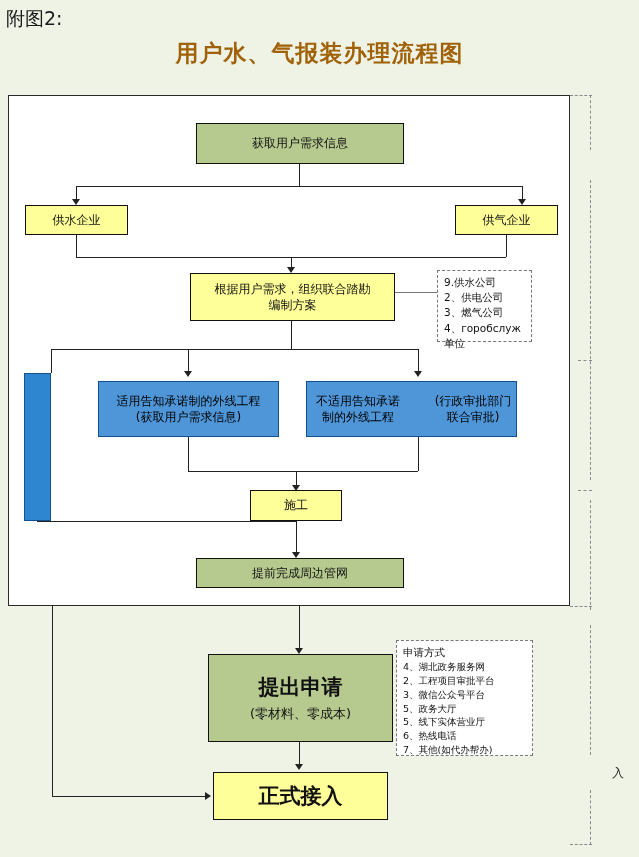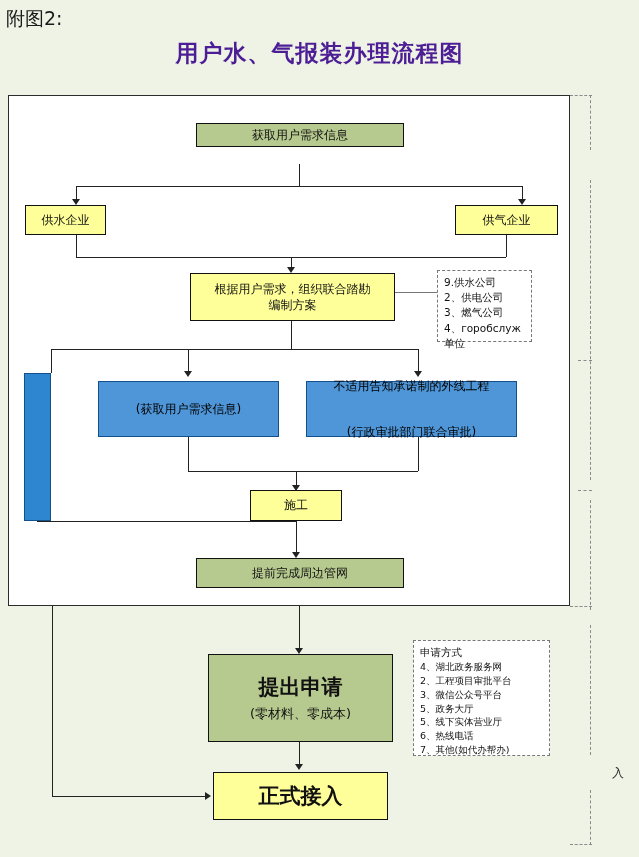--- a/index.html
+++ b/index.html
@@ -15,21 +15,21 @@
     background:#eef3e6;
   }
   .abs{position:absolute;box-sizing:border-box;}
   .ctr{display:flex;align-items:center;justify-content:center;text-align:center;}
 
   #attach-label{
     left:6px;top:6px;font-size:19px;color:#1a1a1a;
   }
   #title{
     left:0;top:38px;width:639px;text-align:center;
-    font-size:23px;font-weight:bold;color:#4c1d95;
+    font-size:23px;font-weight:bold;color:#a16207;
     letter-spacing:1px;
   }
   
   #frame{
     left:8px;top:95px;width:562px;height:511px;
     border:1px solid #2b2b2b;background:#ffffff;
   }
 
   
   .box{
@@ -76,30 +76,30 @@
 </head>
 <body>
 
 <div id="sheet"></div>
 
 <div class="abs" id="attach-label">附图2:</div>
 <div class="abs" id="title">用户水、气报装办理流程图</div>
 
 <div class="abs" id="frame"></div>
 
-<div class="abs box green ctr" style="left:196px;top:123px;width:208px;height:24px;">获取用户需求信息</div>
+<div class="abs box green ctr" style="left:196px;top:123px;width:208px;height:41px;">获取用户需求信息</div>
 
 <div class="ln lnv abs" style="left:299px;top:164px;height:22px;"></div>
 <div class="ln lnh abs" style="left:76px;top:186px;width:447px;"></div>
 <div class="ln lnv abs" style="left:76px;top:186px;height:15px;"></div>
 <div class="ln lnv abs" style="left:522px;top:186px;height:15px;"></div>
 <div class="arrow-d abs" style="left:72px;top:199px;"></div>
 <div class="arrow-d abs" style="left:518px;top:199px;"></div>
 
-<div class="abs box yellow ctr" style="left:25px;top:205px;width:81px;height:30px;">供水企业</div>
+<div class="abs box yellow ctr" style="left:25px;top:205px;width:103px;height:30px;">供水企业</div>
 <div class="abs box yellow ctr" style="left:455px;top:205px;width:103px;height:30px;">供气企业</div>
 
 <div class="ln lnv abs" style="left:76px;top:235px;height:22px;"></div>
 <div class="ln lnv abs" style="left:506px;top:235px;height:22px;"></div>
 <div class="ln lnh abs" style="left:76px;top:257px;width:430px;"></div>
 <div class="ln lnv abs" style="left:291px;top:257px;height:12px;"></div>
 <div class="arrow-d abs" style="left:287px;top:267px;"></div>
 
 <div class="abs box yellow ctr" style="left:190px;top:273px;width:205px;height:48px;flex-direction:column;">
   <span>根据用户需求，组织联合踏勘</span>
@@ -115,23 +115,24 @@
 <div class="ln lnh abs" style="left:395px;top:292px;width:42px;background:#777;"></div>
 
 <div class="ln lnv abs" style="left:291px;top:321px;height:28px;"></div>
 <div class="ln lnh abs" style="left:188px;top:349px;width:230px;"></div>
 <div class="ln lnv abs" style="left:188px;top:349px;height:24px;"></div>
 <div class="ln lnv abs" style="left:418px;top:349px;height:24px;"></div>
 <div class="arrow-d abs" style="left:184px;top:371px;"></div>
 <div class="arrow-d abs" style="left:414px;top:371px;"></div>
 
 <div class="abs box blue ctr" style="left:98px;top:381px;width:181px;height:56px;flex-direction:column;">
+  <span>适用告知承诺制的外线工程</span>
   <span>(获取用户需求信息)</span>
 </div>
-<div class="abs box blue ctr" style="left:306px;top:381px;width:211px;height:56px;flex-direction:column;gap:29px;">
+<div class="abs box blue ctr" style="left:306px;top:381px;width:211px;height:56px;gap:29px;">
   <span>不适用告知承诺制的外线工程</span>
   <span>(行政审批部门联合审批)</span>
 </div>
 
 <div class="abs bluebar" style="left:24px;top:373px;width:27px;height:148px;"></div>
 <div class="ln lnh abs" style="left:51px;top:349px;width:137px;"></div>
 <div class="ln lnv abs" style="left:51px;top:349px;height:24px;"></div>
 
 <div class="ln lnv abs" style="left:188px;top:437px;height:34px;"></div>
 <div class="ln lnv abs" style="left:418px;top:437px;height:34px;"></div>
@@ -160,21 +161,21 @@
 <div class="arrow-d abs" style="left:295px;top:764px;"></div>
 
 <div class="abs box yellow ctr" style="left:213px;top:772px;width:175px;height:48px;">
   <span class="big">正式接入</span>
 </div>
 
 <div class="ln lnv abs" style="left:52px;top:606px;height:190px;"></div>
 <div class="ln lnh abs" style="left:52px;top:796px;width:155px;"></div>
 <div class="arrow-r abs" style="left:205px;top:792px;"></div>
 
-<div class="abs note small" style="left:413px;top:640px;width:137px;height:116px;">
+<div class="abs note small" style="left:396px;top:640px;width:137px;height:116px;">
   <div style="font-size:10.5px">申请方式</div>
   <div>4、湖北政务服务网</div>
   <div>2、工程项目审批平台</div>
   <div>3、微信公众号平台</div>
   <div>5、政务大厅</div>
   <div>5、线下实体营业厅</div>
   <div>6、热线电话</div>
   <div>7、其他(如代办帮办)</div>
 </div>
 

